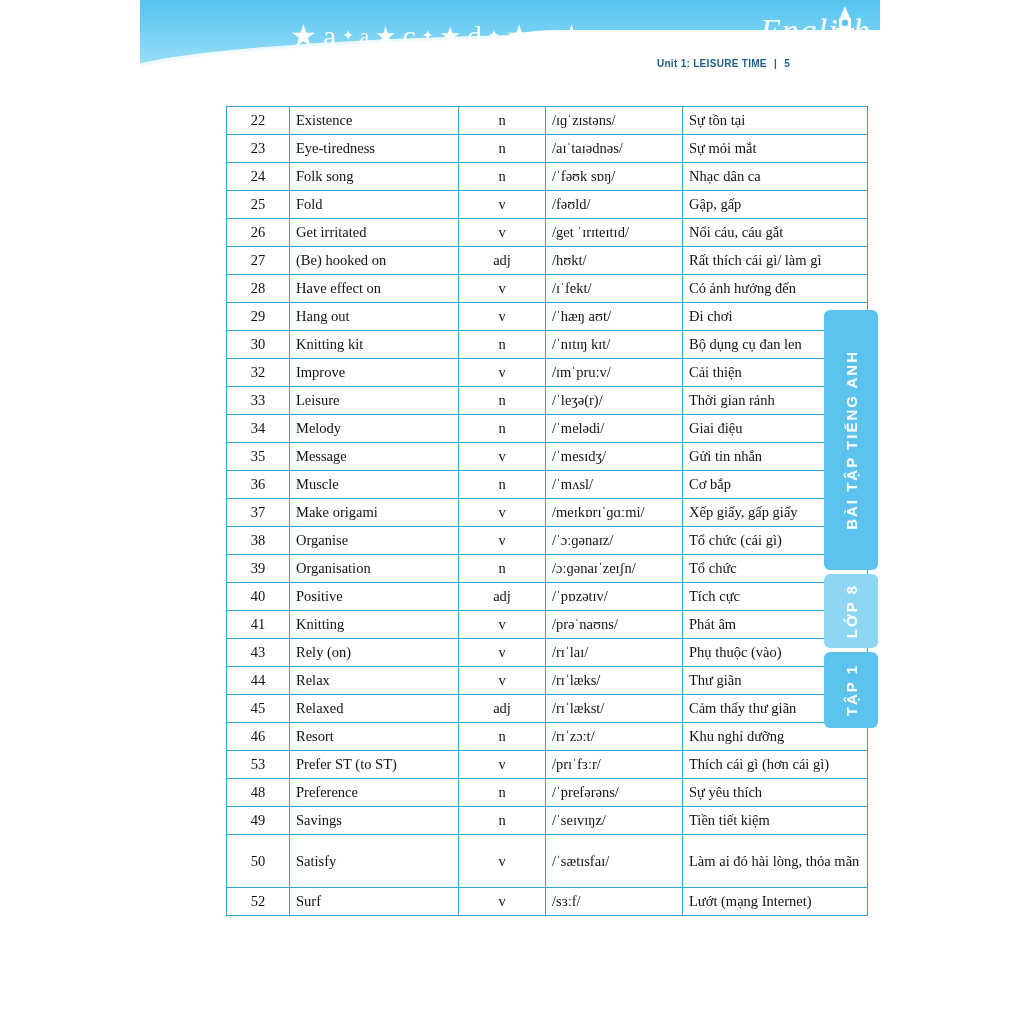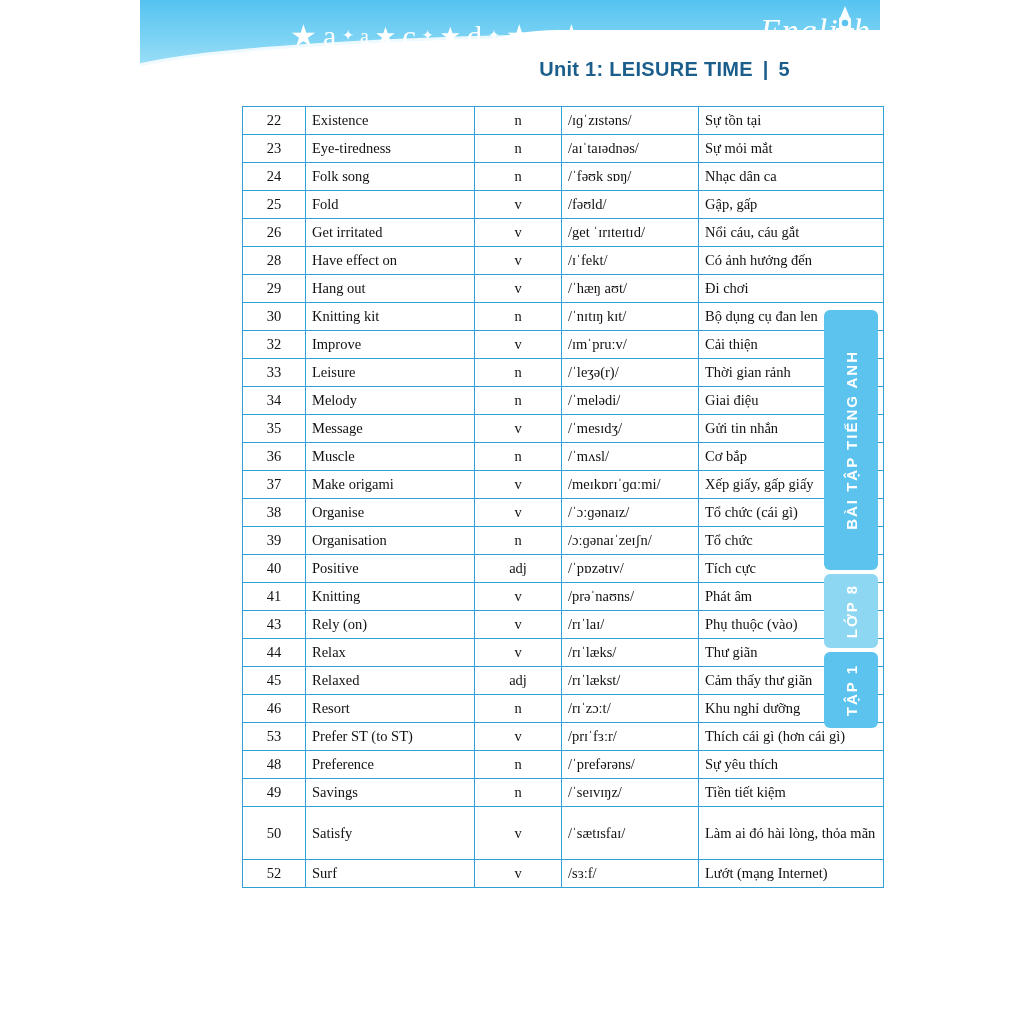--- a/index.html
+++ b/index.html
@@ -93,31 +93,31 @@
   #tower {
     position: absolute;
     right: 12px; top: 4px;
     width: 46px; height: 86px;
   }
 
   #unit-line {
     position: absolute;
     right: 90px; top: 58px;
     font-family: "Liberation Sans", sans-serif;
-    font-size: 20px;
+    font-size: 10px;
     font-weight: bold;
     color: #1b5e8c;
     letter-spacing: .3px;
   }
   #unit-line .sep { color: #1b5e8c; margin: 0 4px; }
 
   
   #table-wrap {
     position: absolute;
-    left: 242px; top: 106px;
+    left: 226px; top: 106px;
     width: 576px;
   }
   table.vocab {
     border-collapse: collapse;
     width: 576px;
     table-layout: fixed;
   }
   table.vocab td {
     border: 1px solid #2f9fd6;
     padding: 3px 6px;
@@ -245,20 +245,27 @@
             <td class="c-mean">Gập, gấp</td>
           </tr>
           <tr>
             <td class="c-num">26</td>
             <td class="c-word">Get irritated</td>
             <td class="c-pos">v</td>
             <td class="c-ipa">/get ˈɪrɪteɪtɪd/</td>
             <td class="c-mean">Nổi cáu, cáu gắt</td>
           </tr>
           <tr>
+            <td class="c-num">27</td>
+            <td class="c-word">(Be) hooked on</td>
+            <td class="c-pos">adj</td>
+            <td class="c-ipa">/hʊkt/</td>
+            <td class="c-mean">Rất thích cái gì/ làm gì</td>
+          </tr>
+          <tr>
             <td class="c-num">28</td>
             <td class="c-word">Have effect on</td>
             <td class="c-pos">v</td>
             <td class="c-ipa">/ɪˈfekt/</td>
             <td class="c-mean">Có ảnh hưởng đến</td>
           </tr>
           <tr>
             <td class="c-num">29</td>
             <td class="c-word">Hang out</td>
             <td class="c-pos">v</td>

